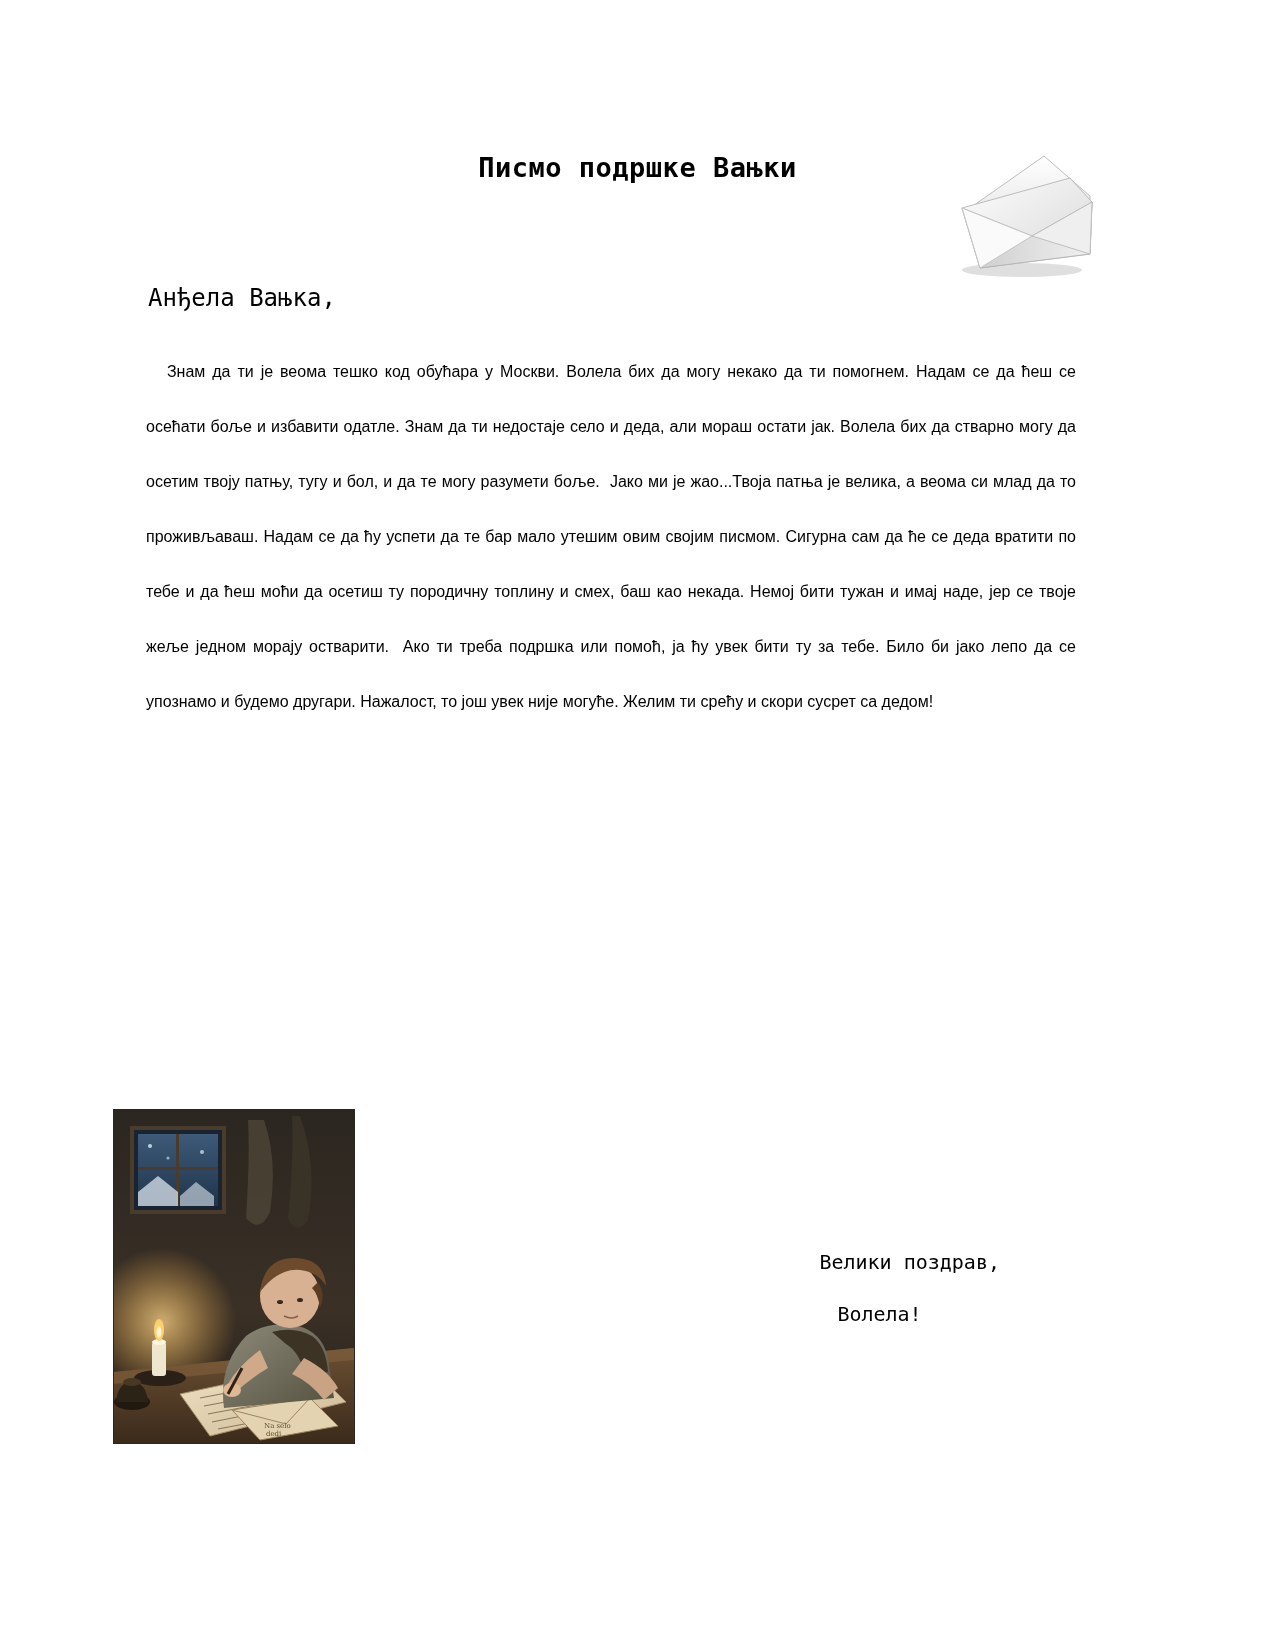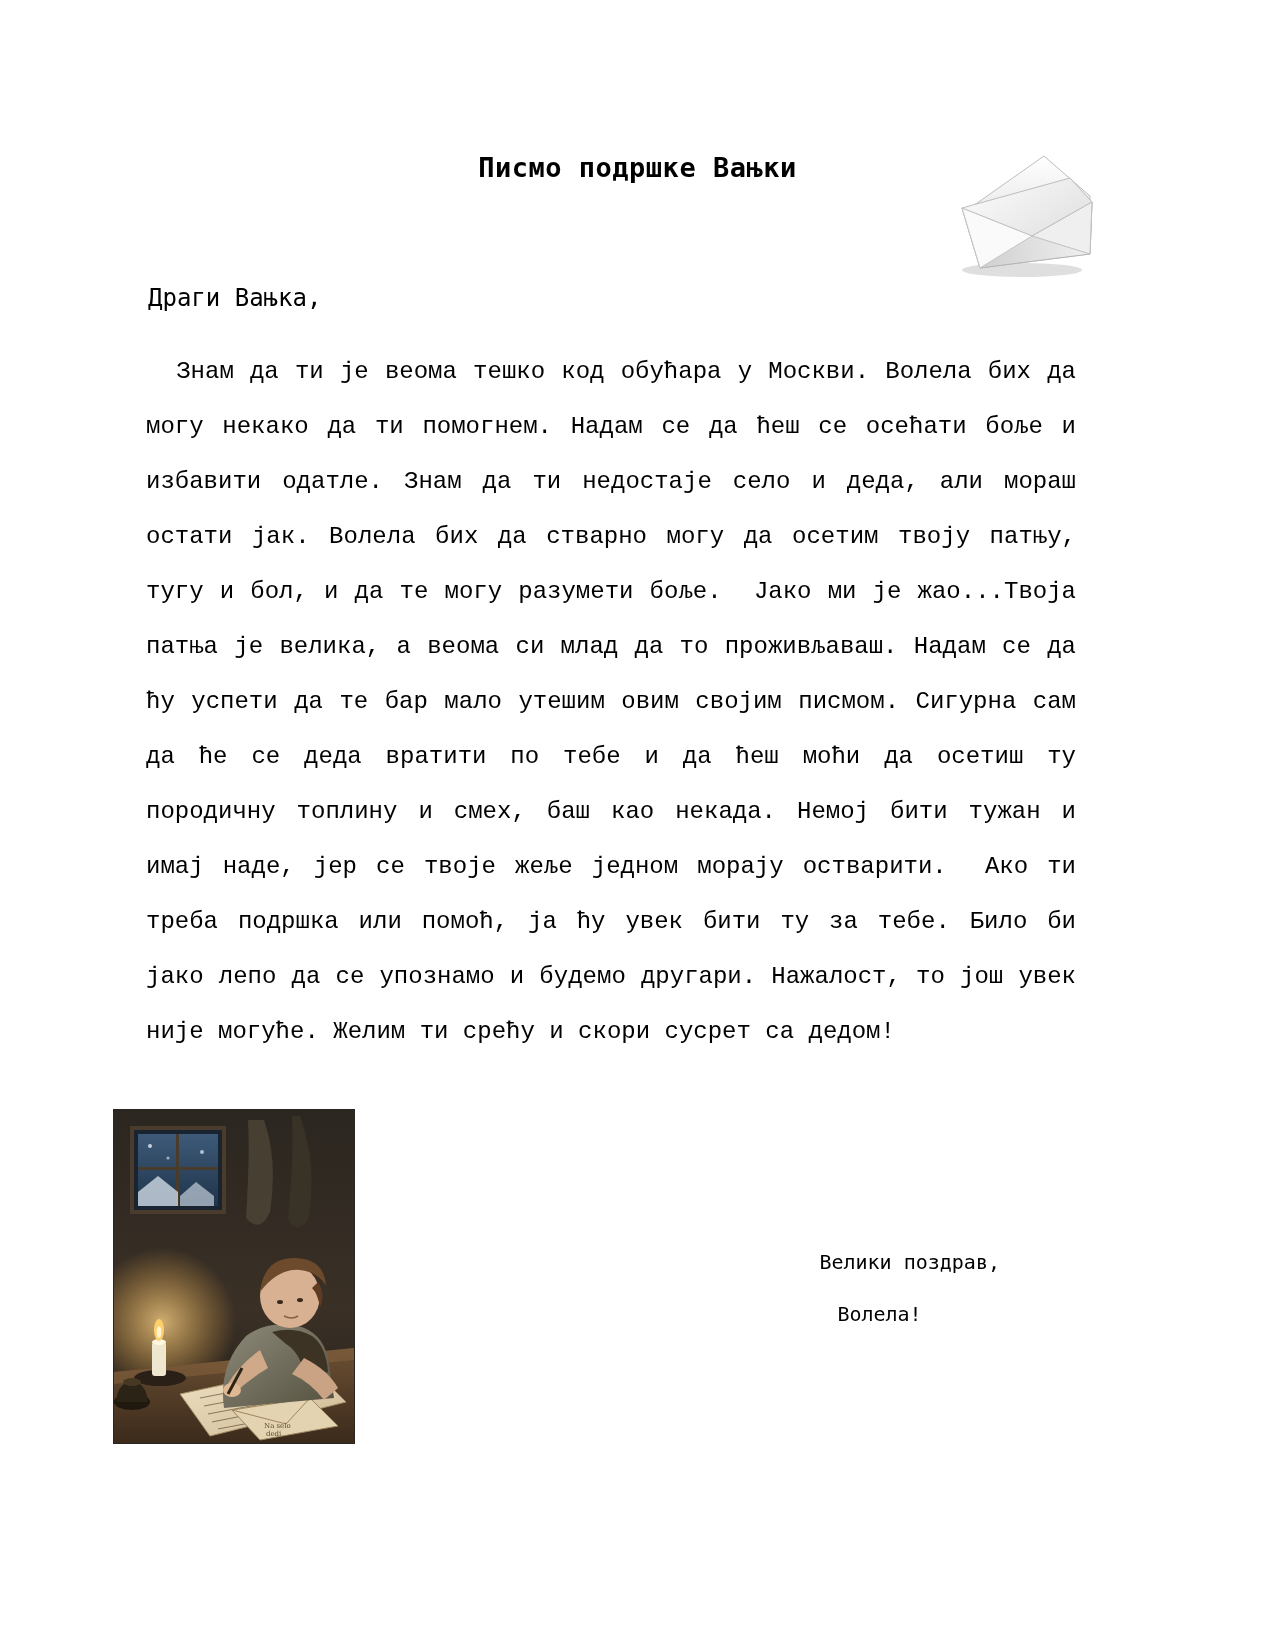--- a/index.html
+++ b/index.html
@@ -57,22 +57,22 @@
     font-family: "DejaVu Sans Mono", monospace;
     font-size: 24px;
     color: #000;
   }
 
   .letter-body {
     position: absolute;
     left: 146px;
     top: 332px;
     width: 930px;
-    font-family: Liberation Mono, monospace;
-    font-size: 24px;
+    font-family: Liberation Sans, sans-serif;
+    font-size: 16px;
     line-height: 55px;
     text-align: justify;
     text-indent: 14px;
     color: #000;
     white-space: pre-wrap;
   }
 
   
   .illustration {
     position: absolute;
@@ -133,21 +133,21 @@
       <polygon points="22,58 130,28 152,52 150,104 40,118" fill="url(#bodyG)" stroke="#bcbcbc" stroke-width="1"></polygon>
 
       <polygon points="22,58 92,86 152,52 150,104 40,118" fill="url(#shadeG)" stroke="#b5b5b5" stroke-width="1" opacity="0.95"></polygon>
 
       <polygon points="92,86 152,52 150,104" fill="#efefef" stroke="#bfbfbf" stroke-width="1"></polygon>
 
       <polygon points="22,58 92,86 40,118" fill="#fafafa" stroke="#c4c4c4" stroke-width="1"></polygon>
     </svg>
   </div>
 
-  <div class="salutation">Драги Вањка,</div>
+  <div class="salutation">Анђела Вањка,</div>
 
   <div class="letter-body"> Знам да ти је веома тешко код обућара у Москви. Волела бих да могу некако да ти помогнем. Надам се да ћеш се осећати боље и избавити одатле. Знам да ти недостаје село и деда, али мораш остати јак. Волела бих да стварно могу да осетим твоју патњу, тугу и бол, и да те могу разумети боље.  Јако ми је жао...Твоја патња је велика, а веома си млад да то проживљаваш. Надам се да ћу успети да те бар мало утешим овим својим писмом. Сигурна сам да ће се деда вратити по тебе и да ћеш моћи да осетиш ту породичну топлину и смех, баш као некада. Немој бити тужан и имај наде, јер се твоје жеље једном морају остварити.  Ако ти треба подршка или помоћ, ја ћу увек бити ту за тебе. Било би јако лепо да се упознамо и будемо другари. Нажалост, то још увек није могуће. Желим ти срећу и скори сусрет са дедом!</div>
 
   <div class="illustration">
     <svg width="240" height="333" viewBox="0 0 240 333" xmlns="http://www.w3.org/2000/svg">
       <defs>
         <linearGradient id="wallG" x1="0" y1="0" x2="0" y2="1">
           <stop offset="0%" stop-color="#2b2620"></stop>
           <stop offset="60%" stop-color="#3a3026"></stop>
           <stop offset="100%" stop-color="#241e18"></stop>

